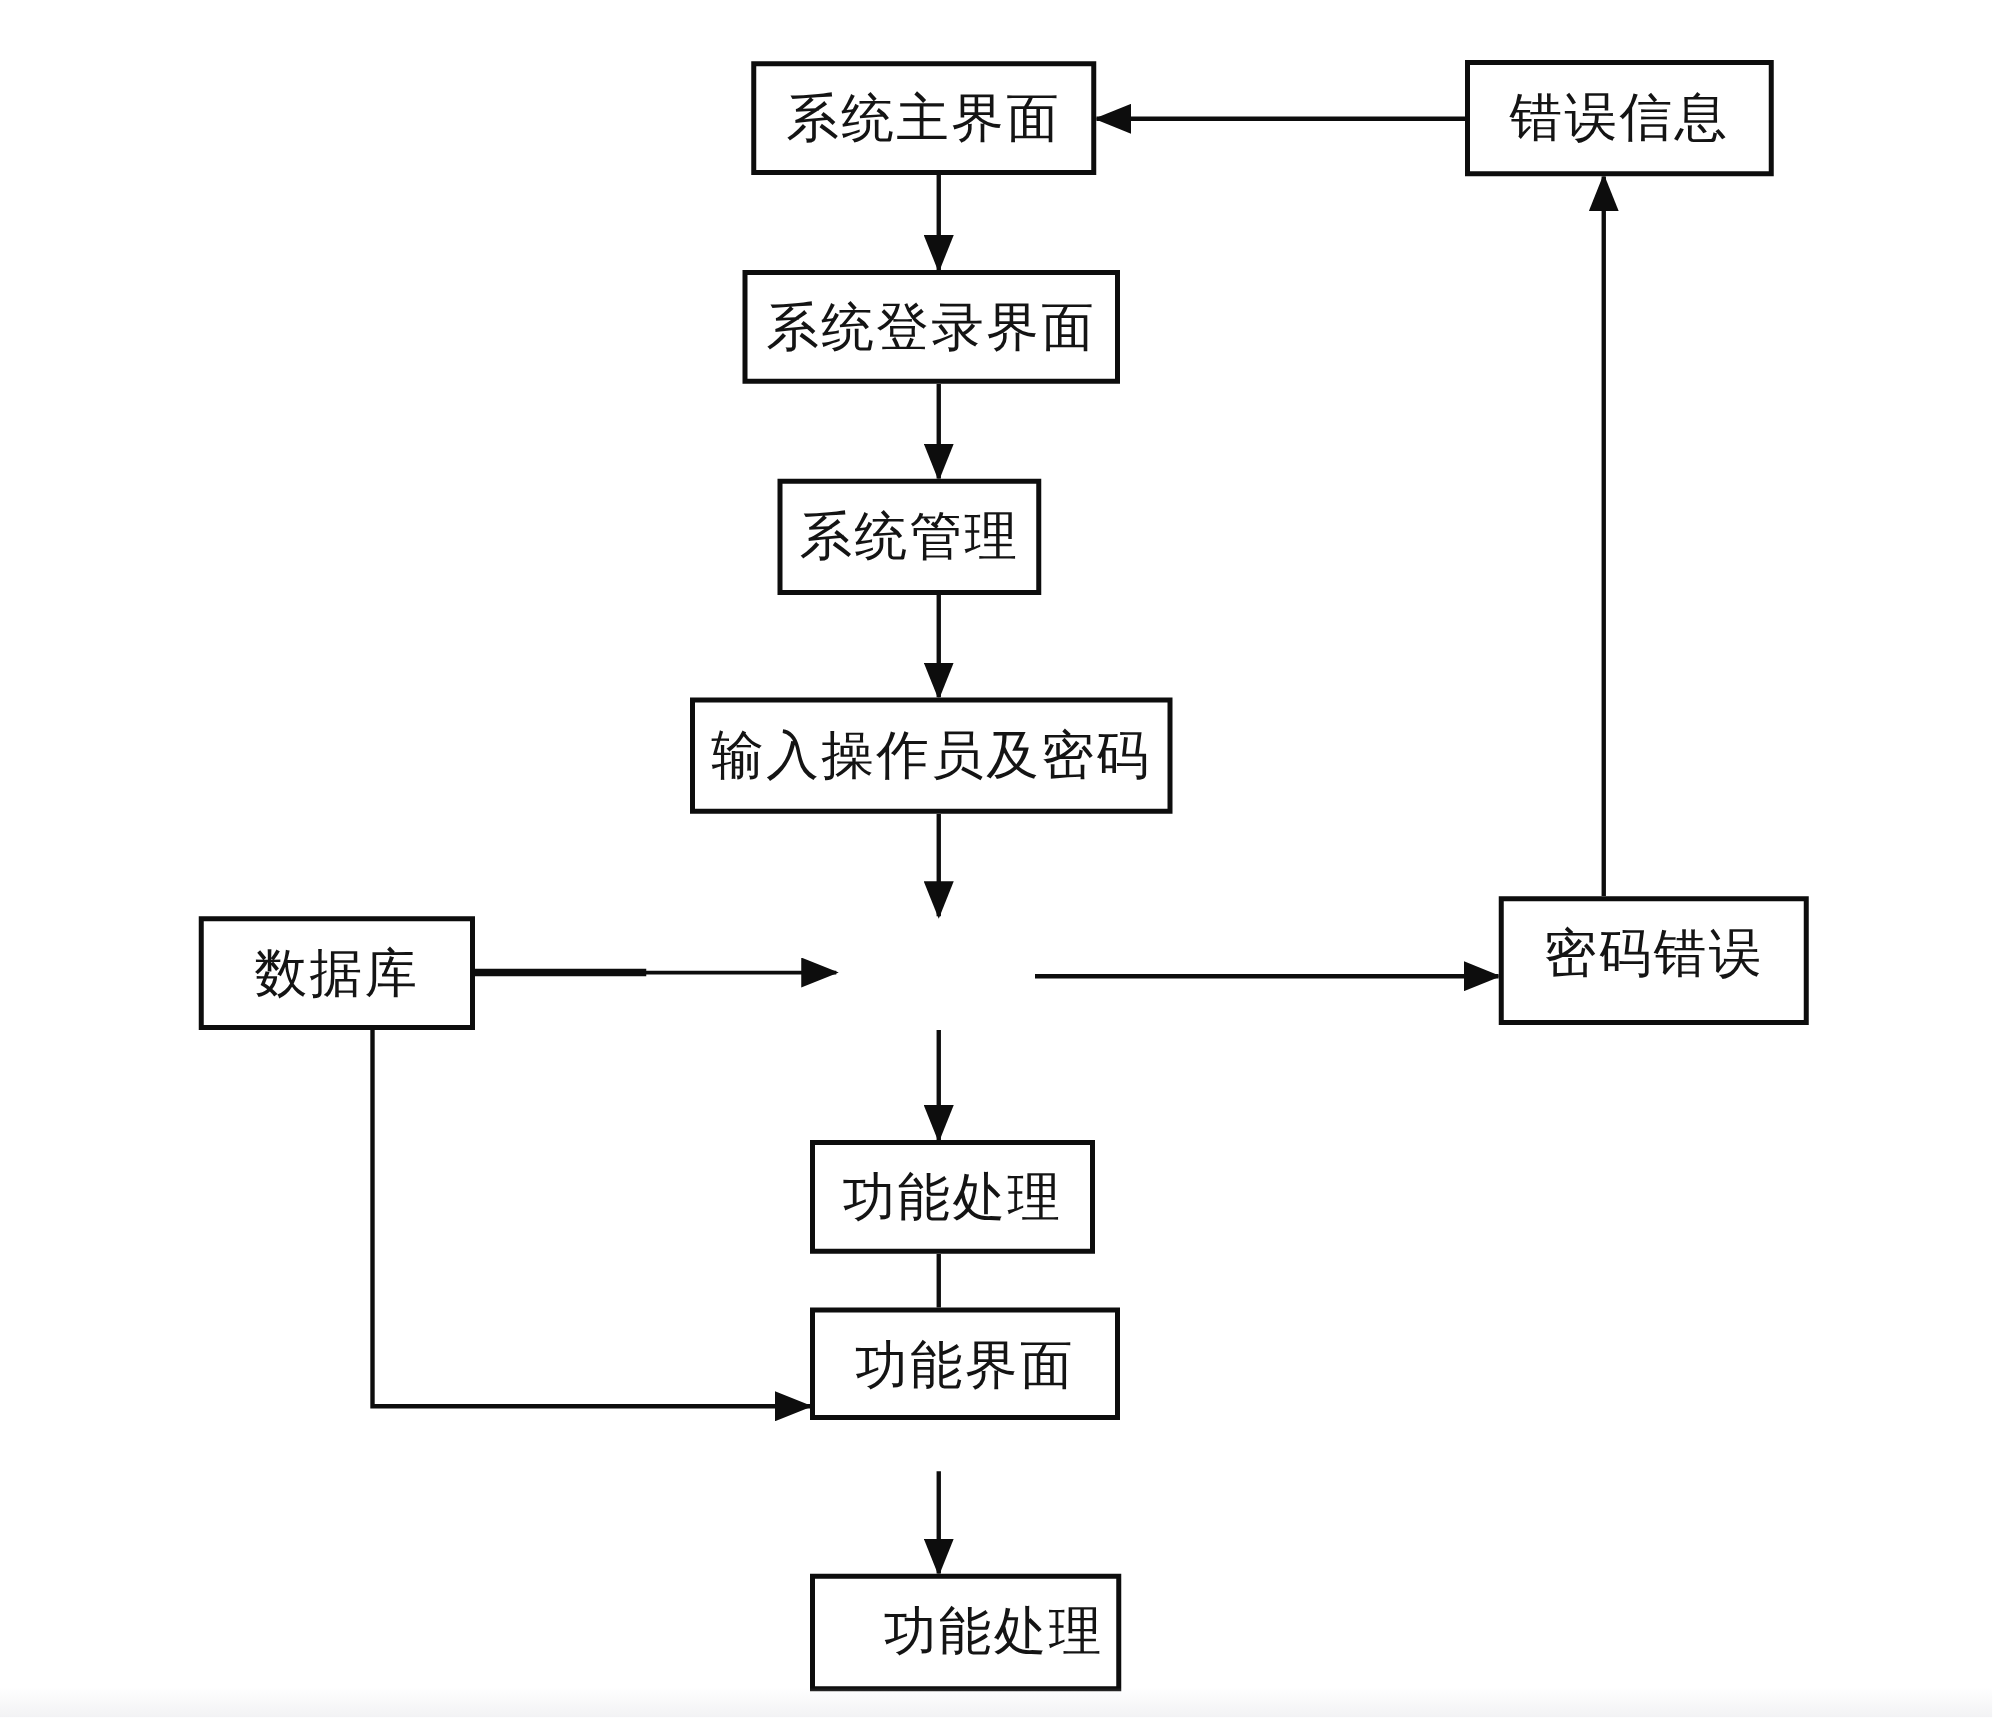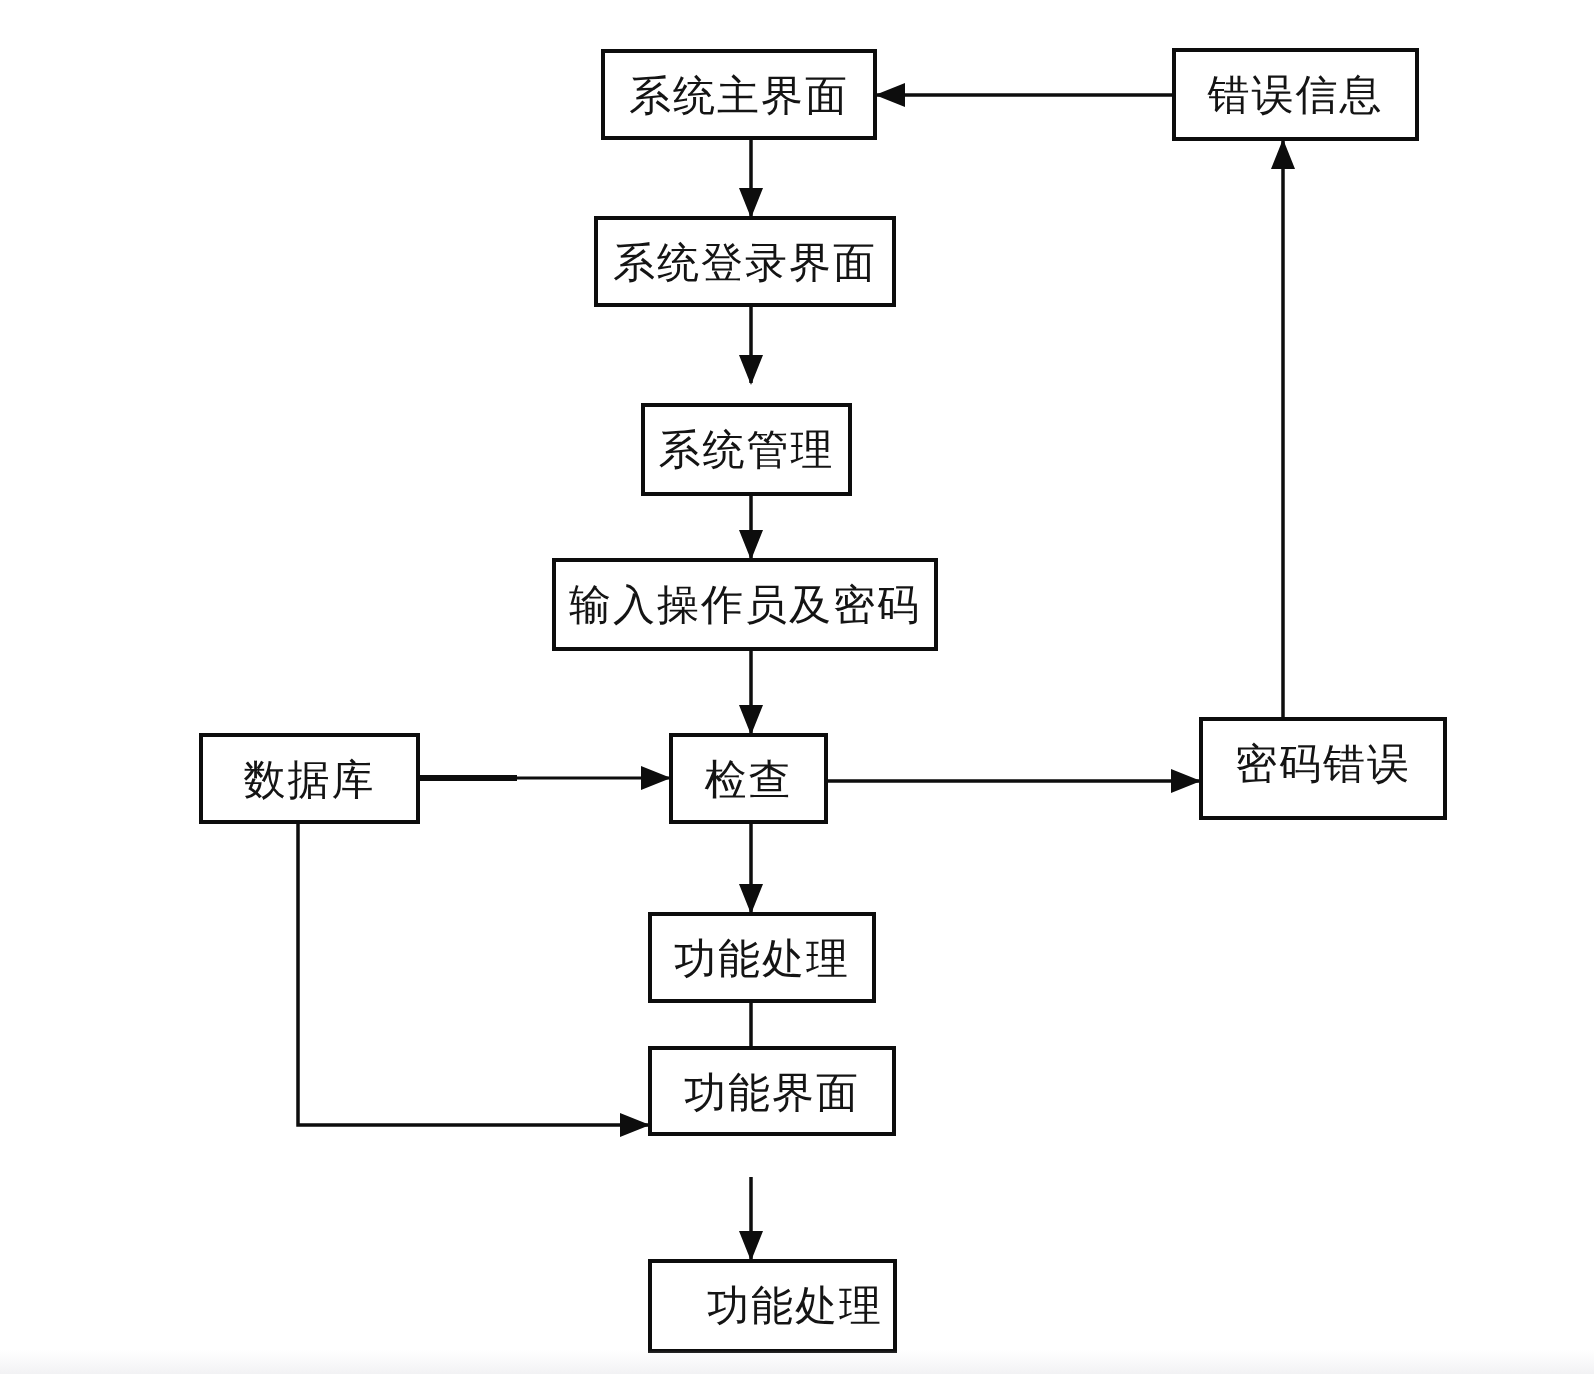--- a/index.html
+++ b/index.html
@@ -33,23 +33,23 @@
     padding-top: 17px;
     font-size: 42px;
     letter-spacing: 2px;
     color: #141414;
     line-height: 1.25;
     white-space: nowrap;
   }
   #n-main-ui            { left: 601px;  top: 49px;   width: 276px; height: 91px; }
   #n-error-info         { left: 1172px; top: 48px;   width: 247px; height: 93px; }
   #n-login-ui           { left: 594px;  top: 216px;  width: 302px; height: 91px; }
-  #n-system-mgmt        { left: 641px;  top: 383px;  width: 211px; height: 93px; margin-top: 20px; }
+  #n-system-mgmt        { left: 622px;  top: 383px;  width: 211px; height: 93px; }
   #n-input-credentials  { left: 552px;  top: 558px;  width: 386px; height: 93px; }
-  #n-database           { left: 159px;  top: 733px;  width: 221px; height: 91px; margin-left: 40px; }
+  #n-database           { left: 159px;  top: 733px;  width: 221px; height: 91px; }
   #n-check              { left: 669px;  top: 733px;  width: 159px; height: 91px; }
   #n-pwd-error          { left: 1199px; top: 717px;  width: 248px; height: 103px; }
   #n-pwd-correct        { left: 648px;  top: 912px;  width: 228px; height: 91px; }
   #n-func-ui            { left: 648px;  top: 1046px; width: 248px; height: 90px; }
   #n-func-proc          { left: 648px;  top: 1259px; width: 249px; height: 94px; padding-left: 45px; }
   .bottom-strip {
     position: absolute;
     left: 0;
     bottom: 0;
     width: 100%;
@@ -94,21 +94,20 @@
   <div class="node" id="n-login-ui">系统登录界面</div>
 
   <div class="node" id="n-error-info">错误信息</div>
 
   <div class="node" id="n-system-mgmt">系统管理</div>
 
   <div class="node" id="n-input-credentials">输入操作员及密码</div>
 
   <div class="node" id="n-database">数据库</div>
 
-  <div class="node" id="n-check">检查</div>
 
   <div class="node" id="n-pwd-error">密码错误</div>
 
   <div class="node" id="n-pwd-correct">功能处理</div>
 
   <div class="node" id="n-func-ui">功能界面</div>
 
   <div class="node" id="n-func-proc">功能处理</div>
 
   <div class="bottom-strip"></div>

